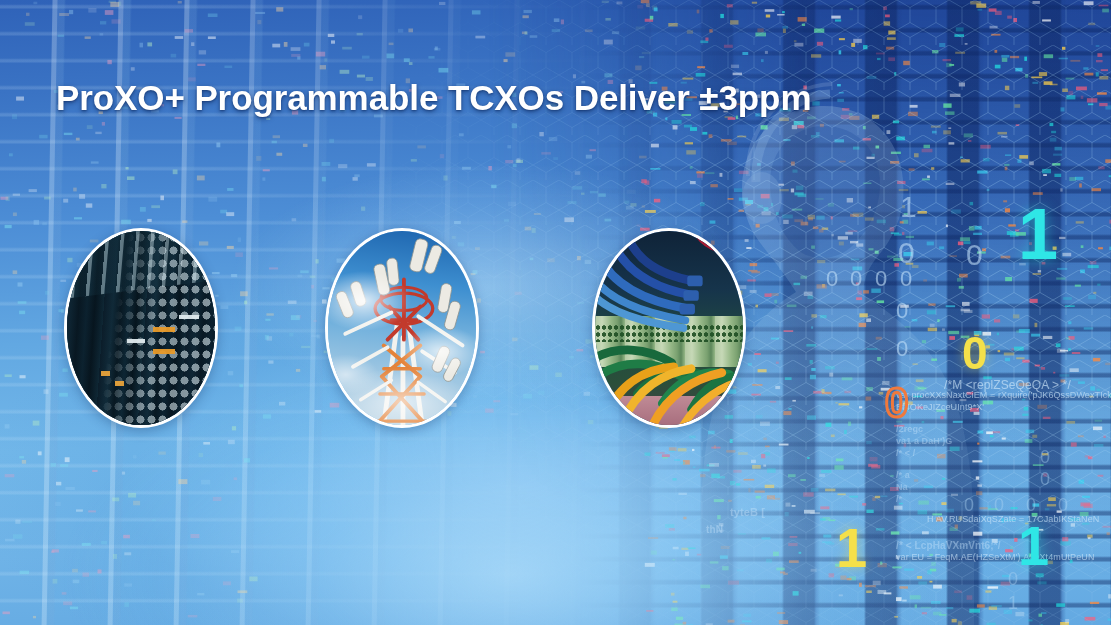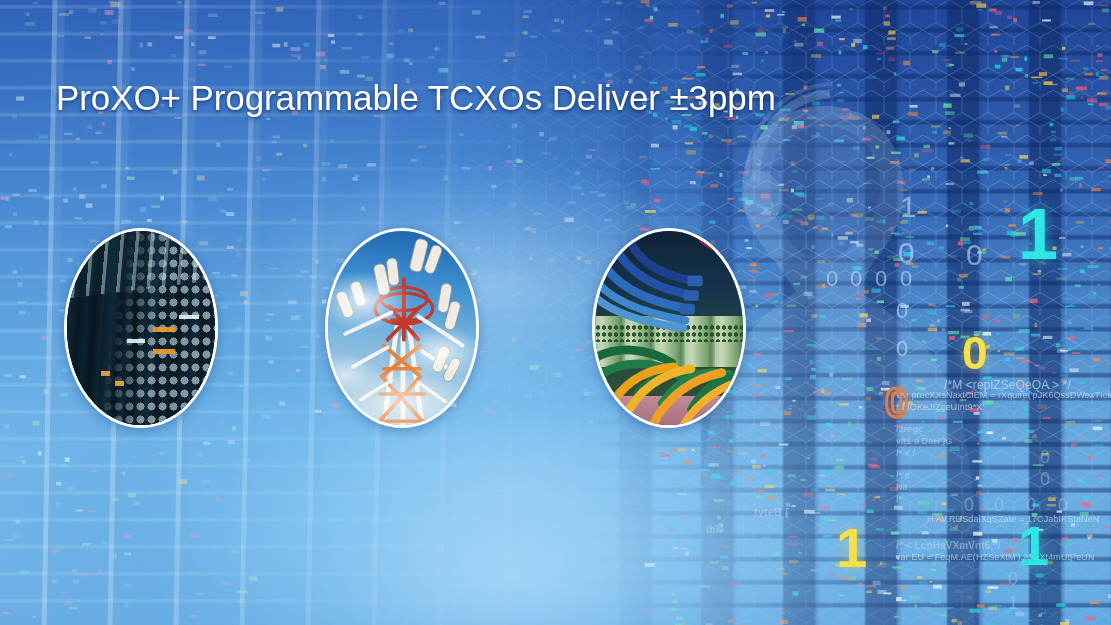--- a/index.html
+++ b/index.html
@@ -142,21 +142,21 @@
 
   
   .headline {
     position: absolute;
     left: 56px;
     top: 52px;
     width: 1020px;
     z-index: 40;
     color: #ffffff;
     font-size: 35px;
-    font-weight: normal;
+    font-weight: bold;
     line-height: 45px;
     letter-spacing: -0.1px;
     text-shadow:
        0 2px 5px rgba(10,35,85,0.55),
        0 1px 2px rgba(10,35,85,0.45);
     white-space: nowrap;
   }
   .headline .ln { display: block; }
 
   
@@ -1719,21 +1719,21 @@
       <div class="codeline" style="left: 896px; top: 402px; font-size: 9px;">Bf4OKeJIZceUInt9*X'</div>
       <div class="codeline dim" style="left: 896px; top: 424px; font-size: 9px;">/2regc</div>
       <div class="codeline dim" style="left: 896px; top: 436px; font-size: 9px;">va1 a                                  DaH')G</div>
       <div class="codeline dim" style="left: 896px; top: 448px; font-size: 9px;">/* &lt; /</div>
       <div class="codeline dim" style="left: 896px; top: 470px; font-size: 9px;">/* a</div>
       <div class="codeline dim" style="left: 896px; top: 482px; font-size: 9px; text-align: right;">Na</div>
       <div class="codeline dim" style="left: 896px; top: 494px; font-size: 9px;">/*</div>
       <div class="codeline" style="left: 927px; top: 514px; font-size: 9px;">H                AV.RUSdaiXqSZate = 17CJabIKStaNeN</div>
       <div class="codeline dim" style="left: 896px; top: 540px; font-size: 10px;">/* &lt; LcpHaVXmVnt6;*/</div>
       <div class="codeline" style="left: 896px; top: 552px; font-size: 9px; text-align: center;">var EU = FeqM.AE(HZSeXtM').A0eXt4mUtPeUN</div>
-      <div class="codeline dim" style="left: 730px; top: 506px; font-size: 11px; margin-left: 24px;">tyteB [</div>
+      <div class="codeline dim" style="left: 730px; top: 506px; font-size: 11px;">tyteB [</div>
       <div class="codeline dim" style="left: 706px; top: 524px; font-size: 10px;">thN</div>
     </div>
 
   <h1 class="headline">
     <span class="ln">ProXO+ Programmable TCXOs Deliver ±3ppm</span>
   </h1>
 
   <div class="circle circle-1">
     <div class="photo photo-datacenter">
       <div class="ceiling"></div>

